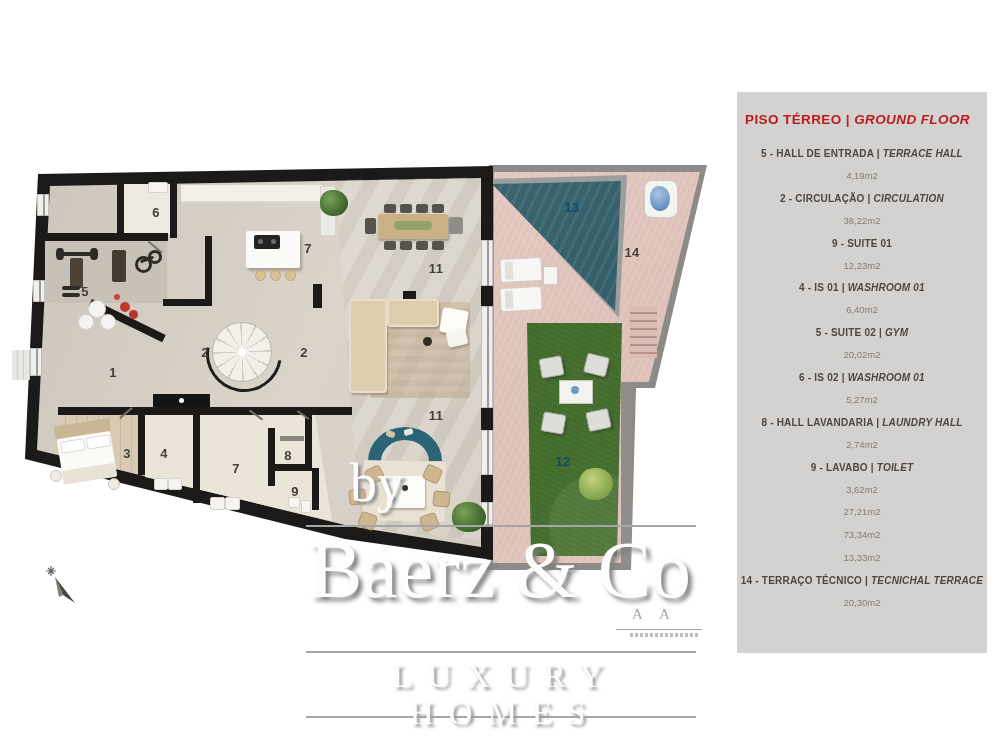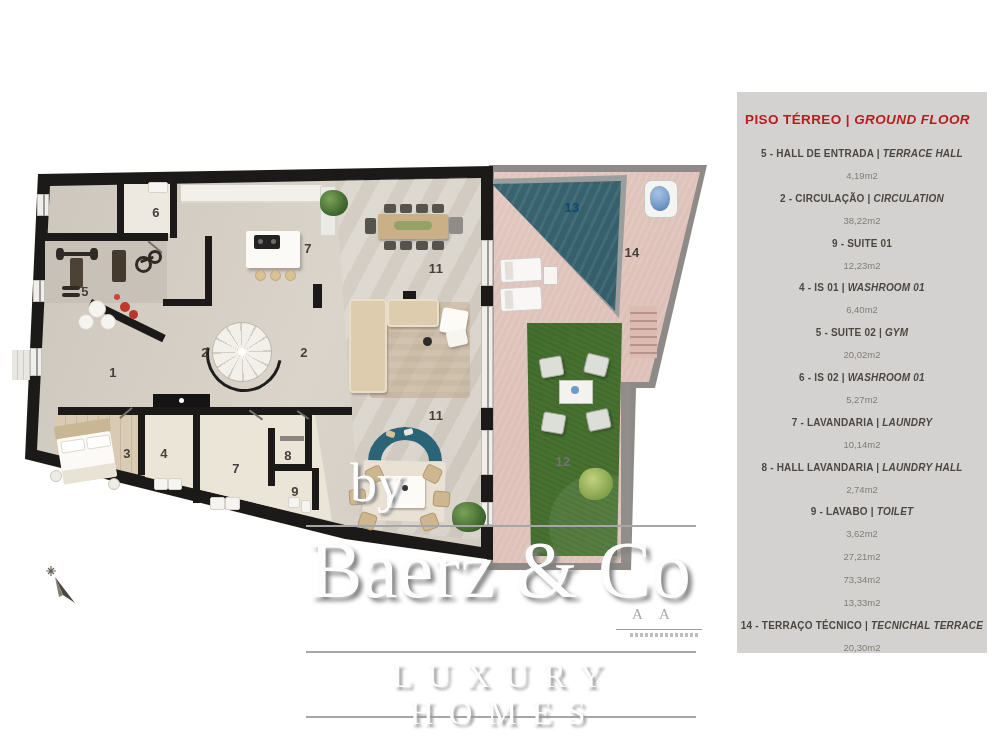--- a/index.html
+++ b/index.html
@@ -280,21 +280,21 @@
   <span class="lbl" style="left:127px;top:453px;">3</span>
   <span class="lbl" style="left:164px;top:453px;">4</span>
   <span class="lbl" style="left:85px;top:291px;">5</span>
   <span class="lbl" style="left:156px;top:212px;">6</span>
   <span class="lbl" style="left:236px;top:468px;">7</span>
   <span class="lbl" style="left:288px;top:455px;">8</span>
   <span class="lbl" style="left:295px;top:491px;">9</span>
   <span class="lbl" style="left:308px;top:248px;">7</span>
   <span class="lbl" style="left:436px;top:268px;">11</span>
   <span class="lbl" style="left:436px;top:415px;">11</span>
-  <span class="lbl" style="left:563px;top:461px;color:#737373;">12</span>
+  <span class="lbl" style="left:563px;top:461px;color:#0c4a6e;">12</span>
   <span class="lbl" style="left:572px;top:207px;color:#0c4a6e;">13</span>
   <span class="lbl" style="left:632px;top:252px;">14</span>
 
   <div class="north">
     <svg width="40" height="44" viewBox="0 0 40 44">
       <path d="M6 4 L12 10 M12 4 L6 10 M9 2 L9 12 M4 7 L14 7" stroke="#6a655e" stroke-width="1.2" fill="none"></path>
       <path d="M13 13 L33 39 L21 31 Z" fill="#4a463f"></path>
       <path d="M13 13 L21 31 L17 33 Z" fill="#837c70"></path>
     </svg>
   </div>
@@ -330,24 +330,20 @@
         </div>
       <div class="lg-item">
           <div class="lg-name"><span>5 - SUITE 02 | </span><em>GYM</em></div>
           <div class="lg-area">20,02m2</div>
         </div>
       <div class="lg-item">
           <div class="lg-name"><span>6 - IS 02 | </span><em>WASHROOM 01</em></div>
           <div class="lg-area">5,27m2</div>
         </div>
       <div class="lg-item">
-          <div class="lg-name"><span>7 - LAVANDARIA | </span><em>LAUNDRY</em></div>
-          <div class="lg-area">10,14m2</div>
-        </div>
-      <div class="lg-item">
           <div class="lg-name"><span>8 - HALL LAVANDARIA | </span><em>LAUNDRY HALL</em></div>
           <div class="lg-area">2,74m2</div>
         </div>
       <div class="lg-item">
           <div class="lg-name"><span>9 - LAVABO | </span><em>TOILET</em></div>
           <div class="lg-area">3,62m2</div>
         </div>
       <div class="lg-item">
           <div class="lg-area">27,21m2</div>
         </div>

